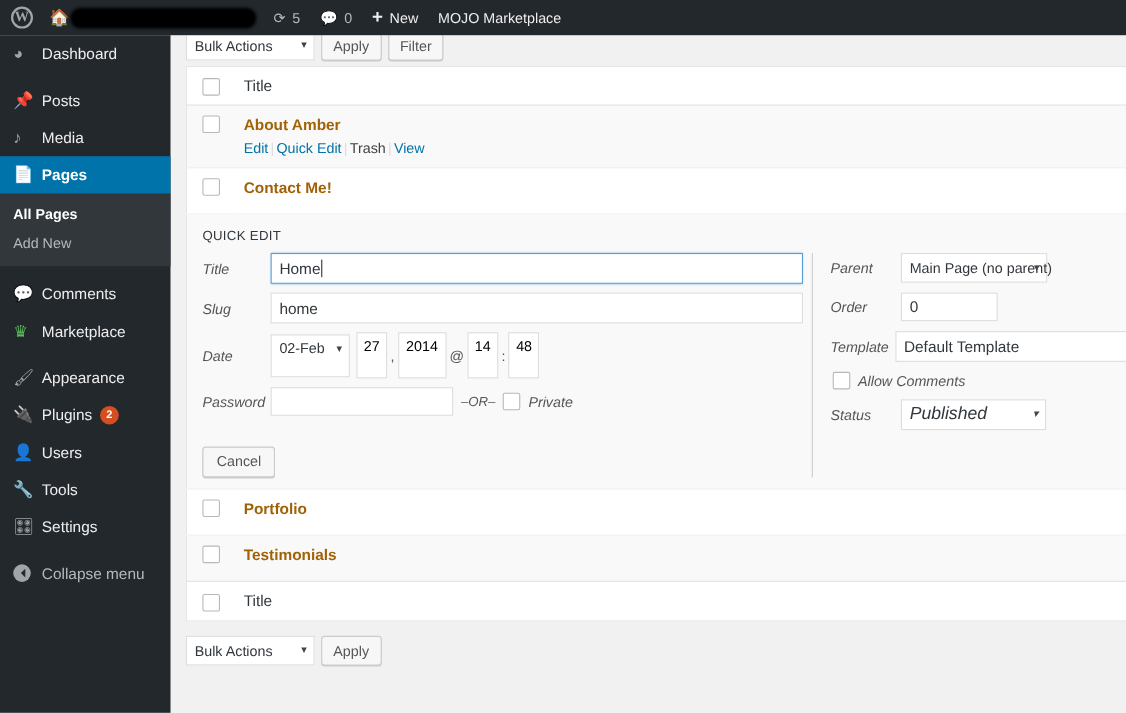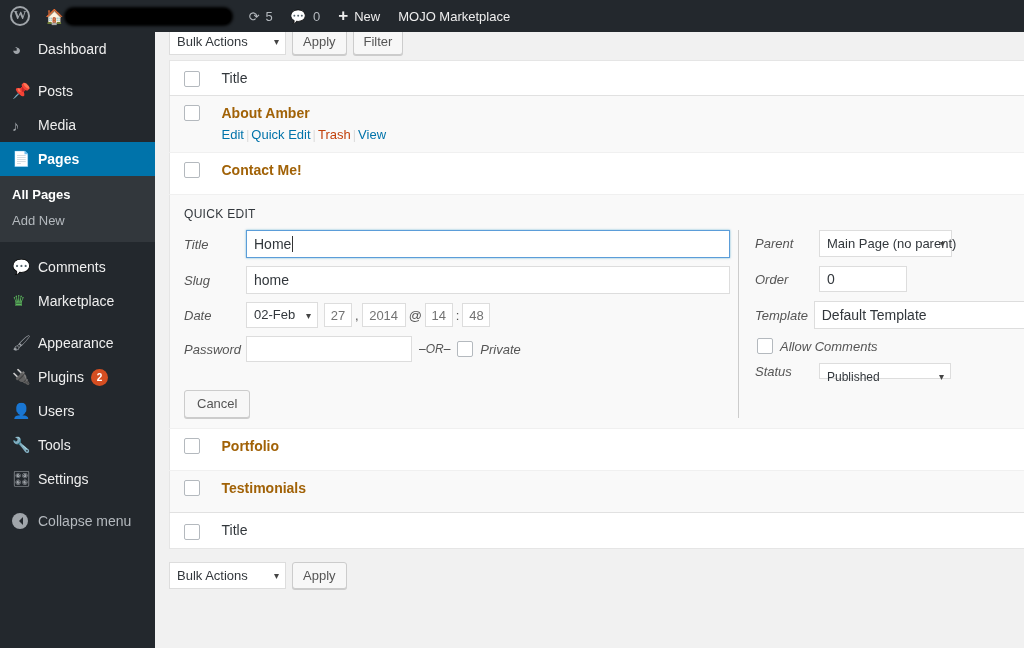--- a/index.html
+++ b/index.html
@@ -224,21 +224,21 @@
     line-height: 18px;
     text-decoration: none;
   }
   .row-actions {
     margin-top: 4px;
     font-size: 13px;
     color: #ddd;
     line-height: 18px;
   }
   .row-actions a { color: #0073aa; text-decoration: none; }
-  .row-actions a.trash { color: #c2410c; text-align: center; }
+  .row-actions a.trash { color: #404040; text-align: center; }
   .row-actions .sep { color: #ddd; padding: 0 2px; }
   tr.page-row td { height: 42px; }
 
   
   tr.inline-edit-row td {
     background: #f9f9f9;
     padding: 0;
   }
   .inline-edit-wrap {
     position: relative;
@@ -293,34 +293,34 @@
     border: 1px solid #5b9dd9;
     box-shadow: 0 0 2px rgba(30,140,190,.6);
     background: #fff;
     font-size: 14px;
     color: #32373c;
     line-height: 26px;
     padding: 0 7px;
   }
   input.slug-field { width: 484px; }
   .date-box {
-    height: 24px; line-height: 24px;
+    height: 42px; line-height: 24px;
     border: 1px solid #ddd;
     background: #fff;
     text-align: center;
     font-size: 13px;
-    color: #737373;
+    color: #000000;
     display: inline-block;
     padding: 0 4px;
   }
   .d-day { width: 28px; }
   .d-year { width: 44px; }
   .d-hh, .d-mm { width: 28px; }
   .d-sep { padding: 0 3px; color: #555; font-size: 13px; }
-  .month-sel { height: 26px; line-height: 24px; }
+  .month-sel { height: 39px; line-height: 24px; }
   input.pw-field { width: 166px; height: 26px; }
   .or-text { font-style: italic; color: #555; padding: 0 7px; font-size: 12px; }
   .priv-label { font-style: italic; color: #555; padding-left: 7px; font-size: 13px; text-align: center; }
   .cancel-row { margin-top: 28px; }
   .btn-cancel {
     height: 28px; line-height: 26px;
     padding: 0 12px;
     border: 1px solid #ccc;
     background: #f7f7f7;
     color: #555;
@@ -333,21 +333,21 @@
     font-style: italic; color: #555; font-size: 13px;
     width: 64px; display: inline-block;
   }
   .r-row { display: flex; align-items: center; margin-bottom: 9px; }
   .parent-sel { width: 133px; }
   input.order-field { width: 88px; height: 26px; }
   input.template-field {
     width: 232px; height: 28px;
     font-size: 14px;
   }
-  .status-sel { width: 132px; height: 16px; line-height: 26px; font-size: 12px; }
+  .status-sel { width: 132px; height: 28px; line-height: 26px; font-size: 16px; font-style: italic; }
   .chk-inline { display: flex; align-items: center; margin: 2px 0 9px 0; }
 </style>
 </head>
 <body>
 
 <div id="adminbar">
   <div class="ab-item first">
     <span class="wp-logo-glyph">W</span>
   </div>
   <div class="ab-item">

